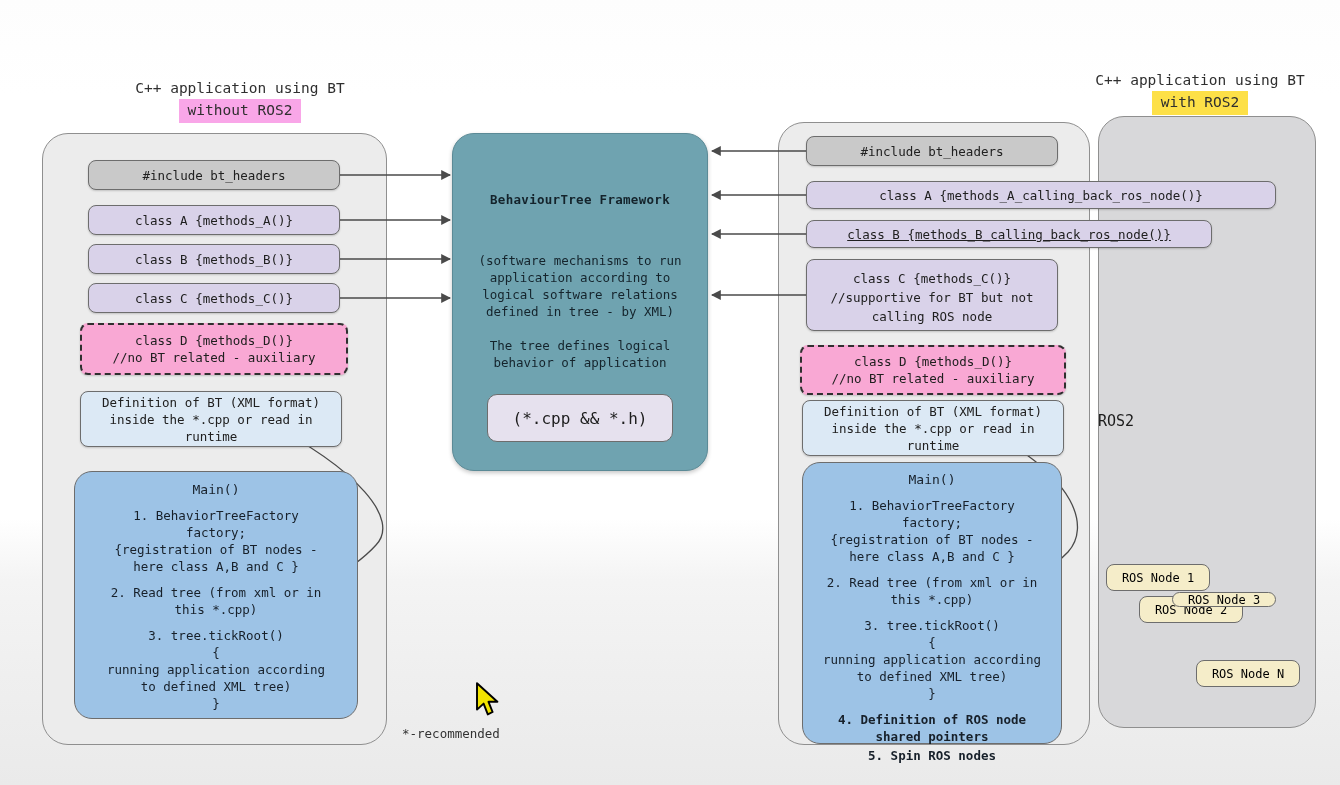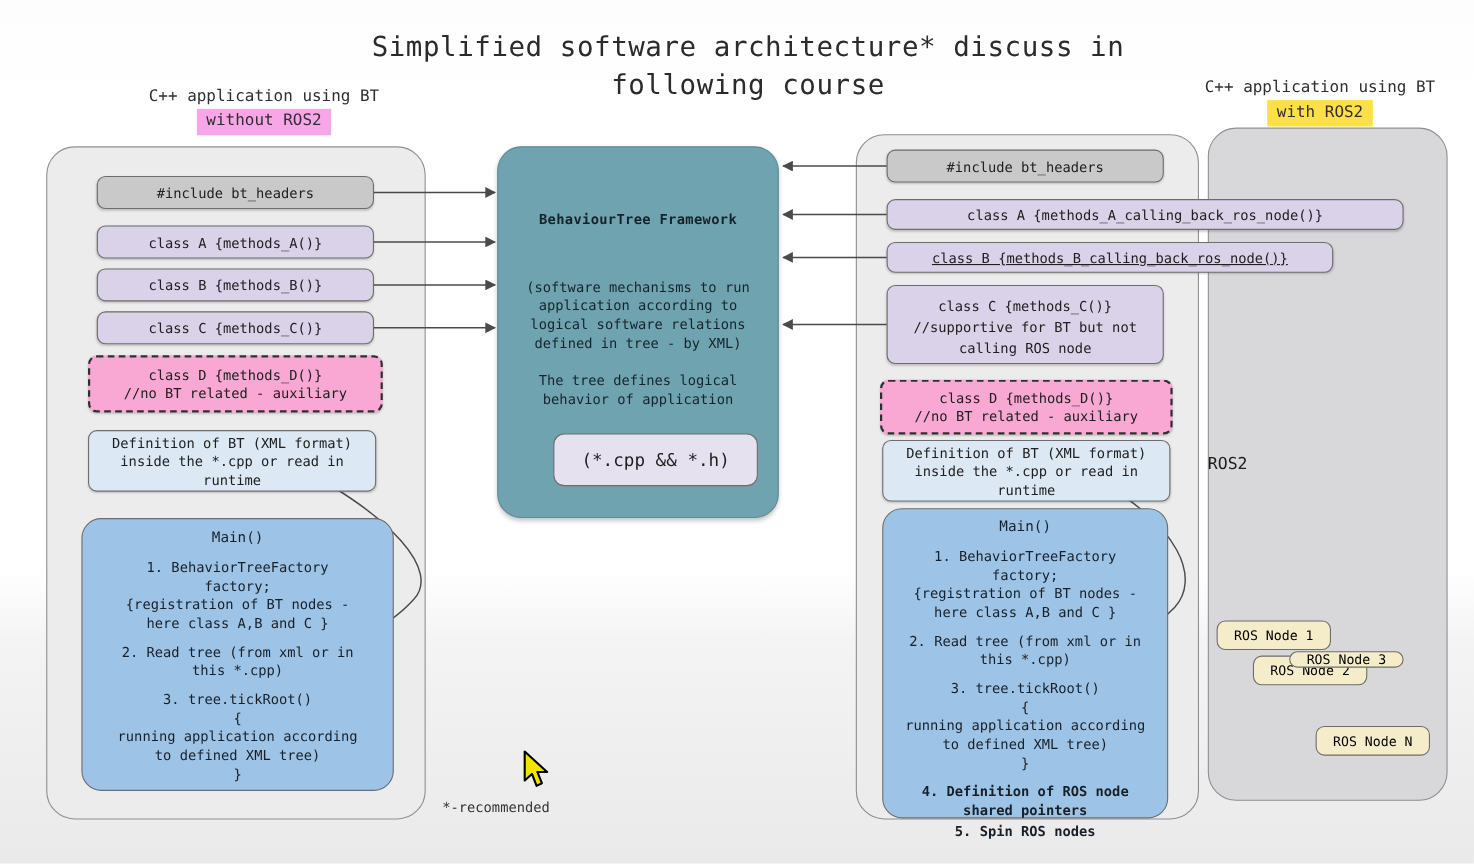--- a/index.html
+++ b/index.html
@@ -71,21 +71,21 @@
     background:#6fa3b0;border:1.5px solid #5b8a96;border-radius:22px;
     box-shadow:0 2px 4px rgba(0,0,0,.22);
   }
   #center-title{left:452px;top:192px;width:256px;text-align:center;
     font-size:12.5px;font-weight:bold;color:#14232b;letter-spacing:.3px;}
   #center-body{left:462px;top:252px;width:236px;text-align:center;
     font-size:12.5px;line-height:17px;color:#15242c;}
   #center-chip{left:487px;top:394px;width:186px;height:48px;
     background:#e6e1ee;border:1.5px solid #6d6d6d;border-radius:10px;
     display:flex;align-items:center;justify-content:center;
-    font-size:16px;color:#1d1d1d;margin-left:16px;}
+    font-size:16px;color:#1d1d1d;}
 
   
   #r-include{left:806px;top:136px;width:252px;height:30px;}
   #r-classA{left:806px;top:181px;width:470px;height:28px;}
   #r-classB{left:806px;top:220px;width:406px;height:28px;text-decoration:underline;}
   #r-classC{left:806px;top:259px;width:252px;height:72px;display:block;padding:8px 6px;}
   #r-classD{left:800px;top:345px;width:266px;height:50px;}
   #r-def{left:802px;top:400px;width:262px;height:56px;}
   #r-main{left:802px;top:462px;width:260px;height:282px;
     display:block;padding:9px 7px;}
@@ -111,21 +111,20 @@
 
   .cursor{position:absolute;left:474px;top:682px;width:30px;height:36px;}
 </style>
 </head>
 <body>
 
 <div class="frame-bg"></div>
 
 <div class="stage">
 
-  <div class="abs" id="main-title">Simplified software architecture* discuss in following course</div>
 
   <div class="abs col-head" id="left-head">
     <div>C++ application using BT</div>
     <div><span class="hl hl-pink">without ROS2</span></div>
   </div>
 
   <div class="abs col-head" id="right-head">
     <div>C++ application using BT</div>
     <div><span class="hl hl-yellow">with ROS2</span></div>
   </div>

